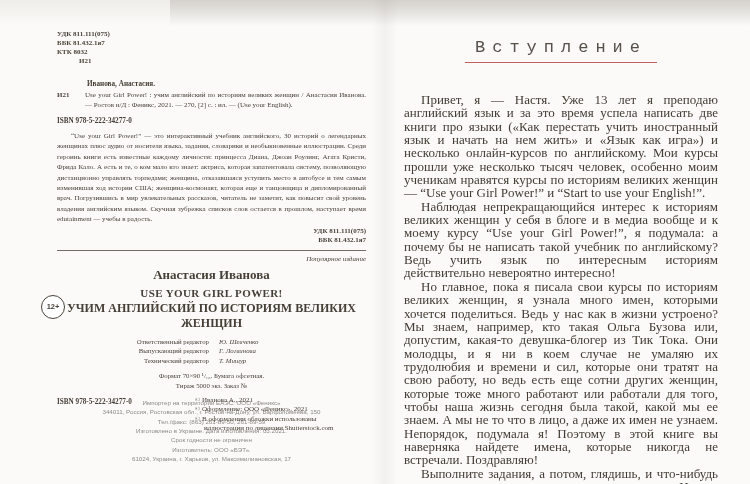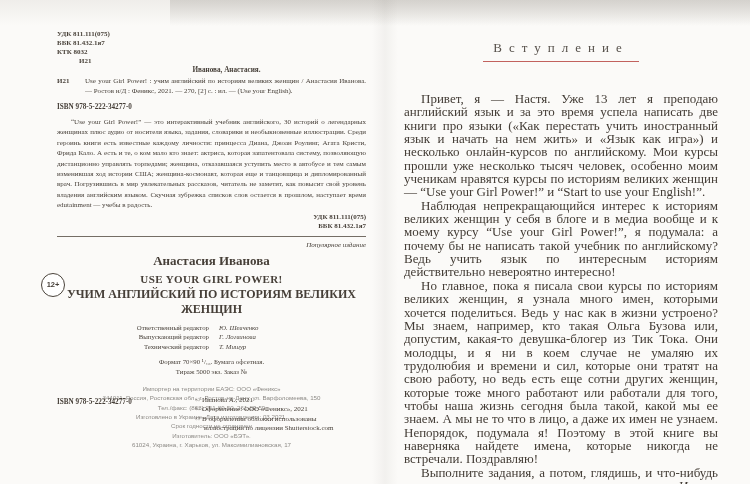--- a/index.html
+++ b/index.html
@@ -12,53 +12,53 @@
   .gutter{position:absolute;top:0;left:372px;width:26px;height:484px;
          background:linear-gradient(90deg,rgba(0,0,0,0),rgba(120,115,108,.07),rgba(0,0,0,0));}
 
   .page{position:absolute;top:0;height:420px;color:#463f38;}
   .page-left{left:57px;width:309px;}
   .page-right{left:404px;width:314px;}
 
   
   .codes-top{margin-top:30px;font-size:7px;font-weight:bold;line-height:9px;color:#4a433b;}
   .codes-top .ind{padding-left:22px;}
-  .author-heading{margin-top:0;padding-left:30px;font-size:7.2px;font-weight:bold;text-align:center;}
+  .author-heading{margin-top:14px;padding-left:30px;font-size:7.2px;font-weight:bold;}
   .biblio{position:relative;margin-top:2px;font-size:7px;line-height:10px;}
   .biblio .code{position:absolute;left:0;top:0;font-weight:bold;}
   .biblio .rec{margin:0 0 0 28px;text-align:justify;}
   .isbn-top{margin-top:7px;font-size:7.2px;font-weight:bold;}
   .annotation{margin:6px 0 0 0;font-size:7px;line-height:10.4px;text-align:justify;text-indent:14px;}
   .codes-bottom{margin-top:2px;text-align:right;font-size:7px;font-weight:bold;line-height:9.5px;}
   .rule{border:0;border-top:1px solid #746d65;margin:4px 0 0 0;}
   .edition-type{margin-top:4px;text-align:right;font-style:italic;font-size:7px;}
   .author-name{margin-top:4px;text-align:center;font-weight:bold;font-size:13px;}
   .title-wrap{position:relative;margin-top:4px;text-align:center;}
-  .age-badge{position:absolute;left:-16px;top:0;width:22px;height:22px;border:1.4px solid #4a433b;
+  .age-badge{position:absolute;left:-16px;top:8px;width:22px;height:22px;border:1.4px solid #4a433b;
              border-radius:50%;font-size:7.5px;font-weight:bold;line-height:22px;text-align:center;
              font-family:"Liberation Sans",sans-serif;background:#fff;}
   .title-main{font-size:11px;font-weight:bold;letter-spacing:.4px;}
   .title-sub{margin-top:2px;font-size:12px;font-weight:bold;}
   .editors{margin-top:6px;font-size:6.8px;line-height:9.5px;}
   .editors .row{display:flex;}
   .editors .role{width:152px;text-align:right;}
   .editors .name{margin-left:10px;font-style:italic;text-align:left;}
   .format-block{margin-top:6px;text-align:center;font-size:6.8px;line-height:9.5px;}
   .imprint{margin-top:8px;text-align:center;font-family:"Liberation Sans","DejaVu Sans",sans-serif;
            font-size:6.2px;line-height:9.3px;color:#8d8a86;}
   .bottom-row{position:absolute;left:0;top:398px;width:309px;font-size:7px;}
   .isbn-bottom{position:absolute;left:0;top:0;font-weight:bold;font-size:7.2px;}
   .copyright{position:absolute;left:138px;top:-2px;line-height:9.3px;}
   .copyright .cont{padding-left:9px;}
 
   
   .intro-head-wrap{margin-top:38px;text-align:center;}
   .intro-heading{display:inline-block;padding:0 10px 5px 10px;
-      font-family:Liberation Serif, serif;
-      font-size:13px;letter-spacing:7px;color:#56504a;
+      font-family:Liberation Mono, monospace;
+      font-size:17px;letter-spacing:7px;color:#56504a;
       border-bottom:1.6px solid #c2625e;}
   .intro-body{margin-top:30px;}
   .intro-body p{margin:0;font-size:13px;line-height:13.35px;text-align:justify;
       text-indent:17px;color:#423b34;}
 </style>
 </head>
 <body>
 
 <div class="stage">
   <div class="scan-shadow"></div>

